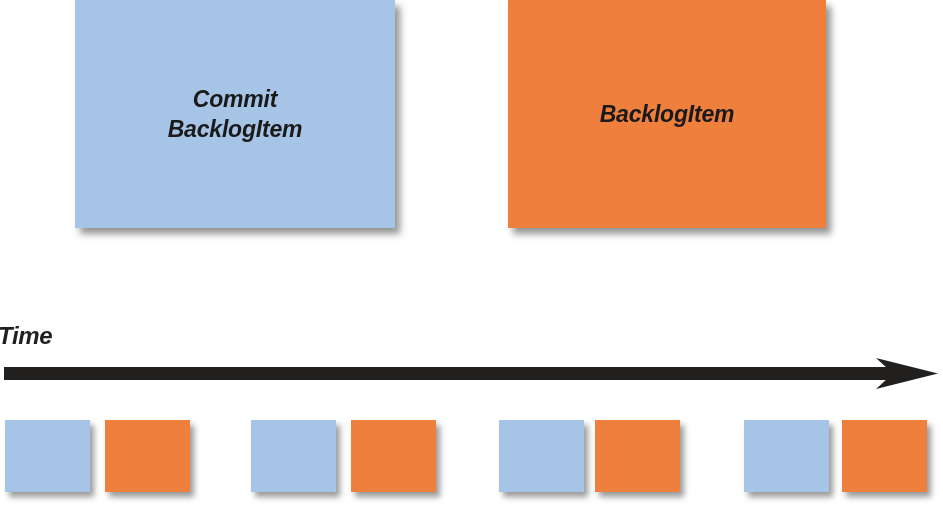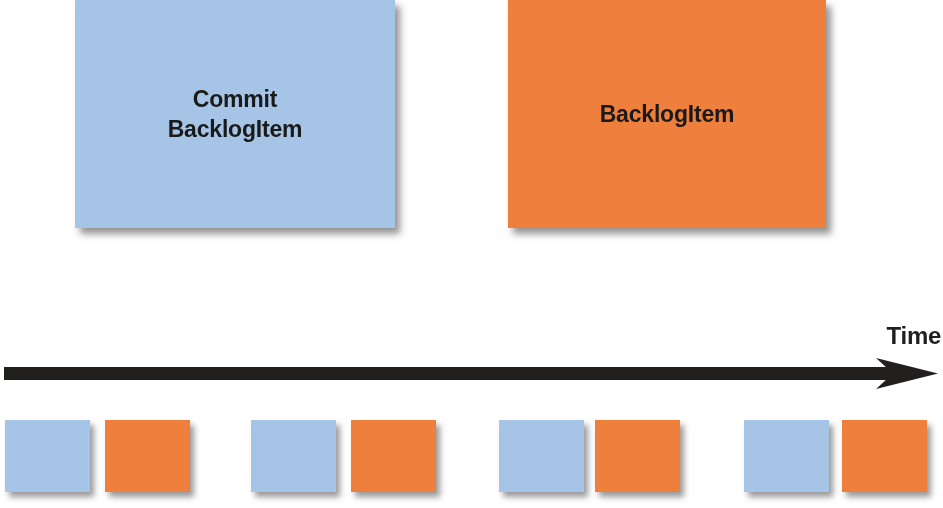--- a/index.html
+++ b/index.html
@@ -13,20 +13,21 @@
     position: relative;
     overflow: hidden;
     font-family: "Liberation Sans", sans-serif;
     -webkit-font-smoothing: antialiased;
   }
   #diagram {
     position: absolute;
     inset: 0;
     width: 943px;
     height: 508px;
+    font-style: italic;
   }
 
   
   .big-box {
     position: absolute;
     display: flex;
     align-items: center;
     justify-content: center;
     text-align: center;
     color: #1a1a1a;
@@ -53,21 +54,21 @@
     height: 228px;
     background: #ee7f3d;
   }
 
   
   #time-label {
     position: absolute;
     left: 0;
     top: 322px;
     width: 943px;
-    text-align: right;
+    text-align: left;
     font-size: 24px;
     font-weight: bold;
     color: #221f1f;
     letter-spacing: -0.3px;
   }
   #time-label .inner {
     display: inline-block;
     position: relative;
     left: -2px;
   }

